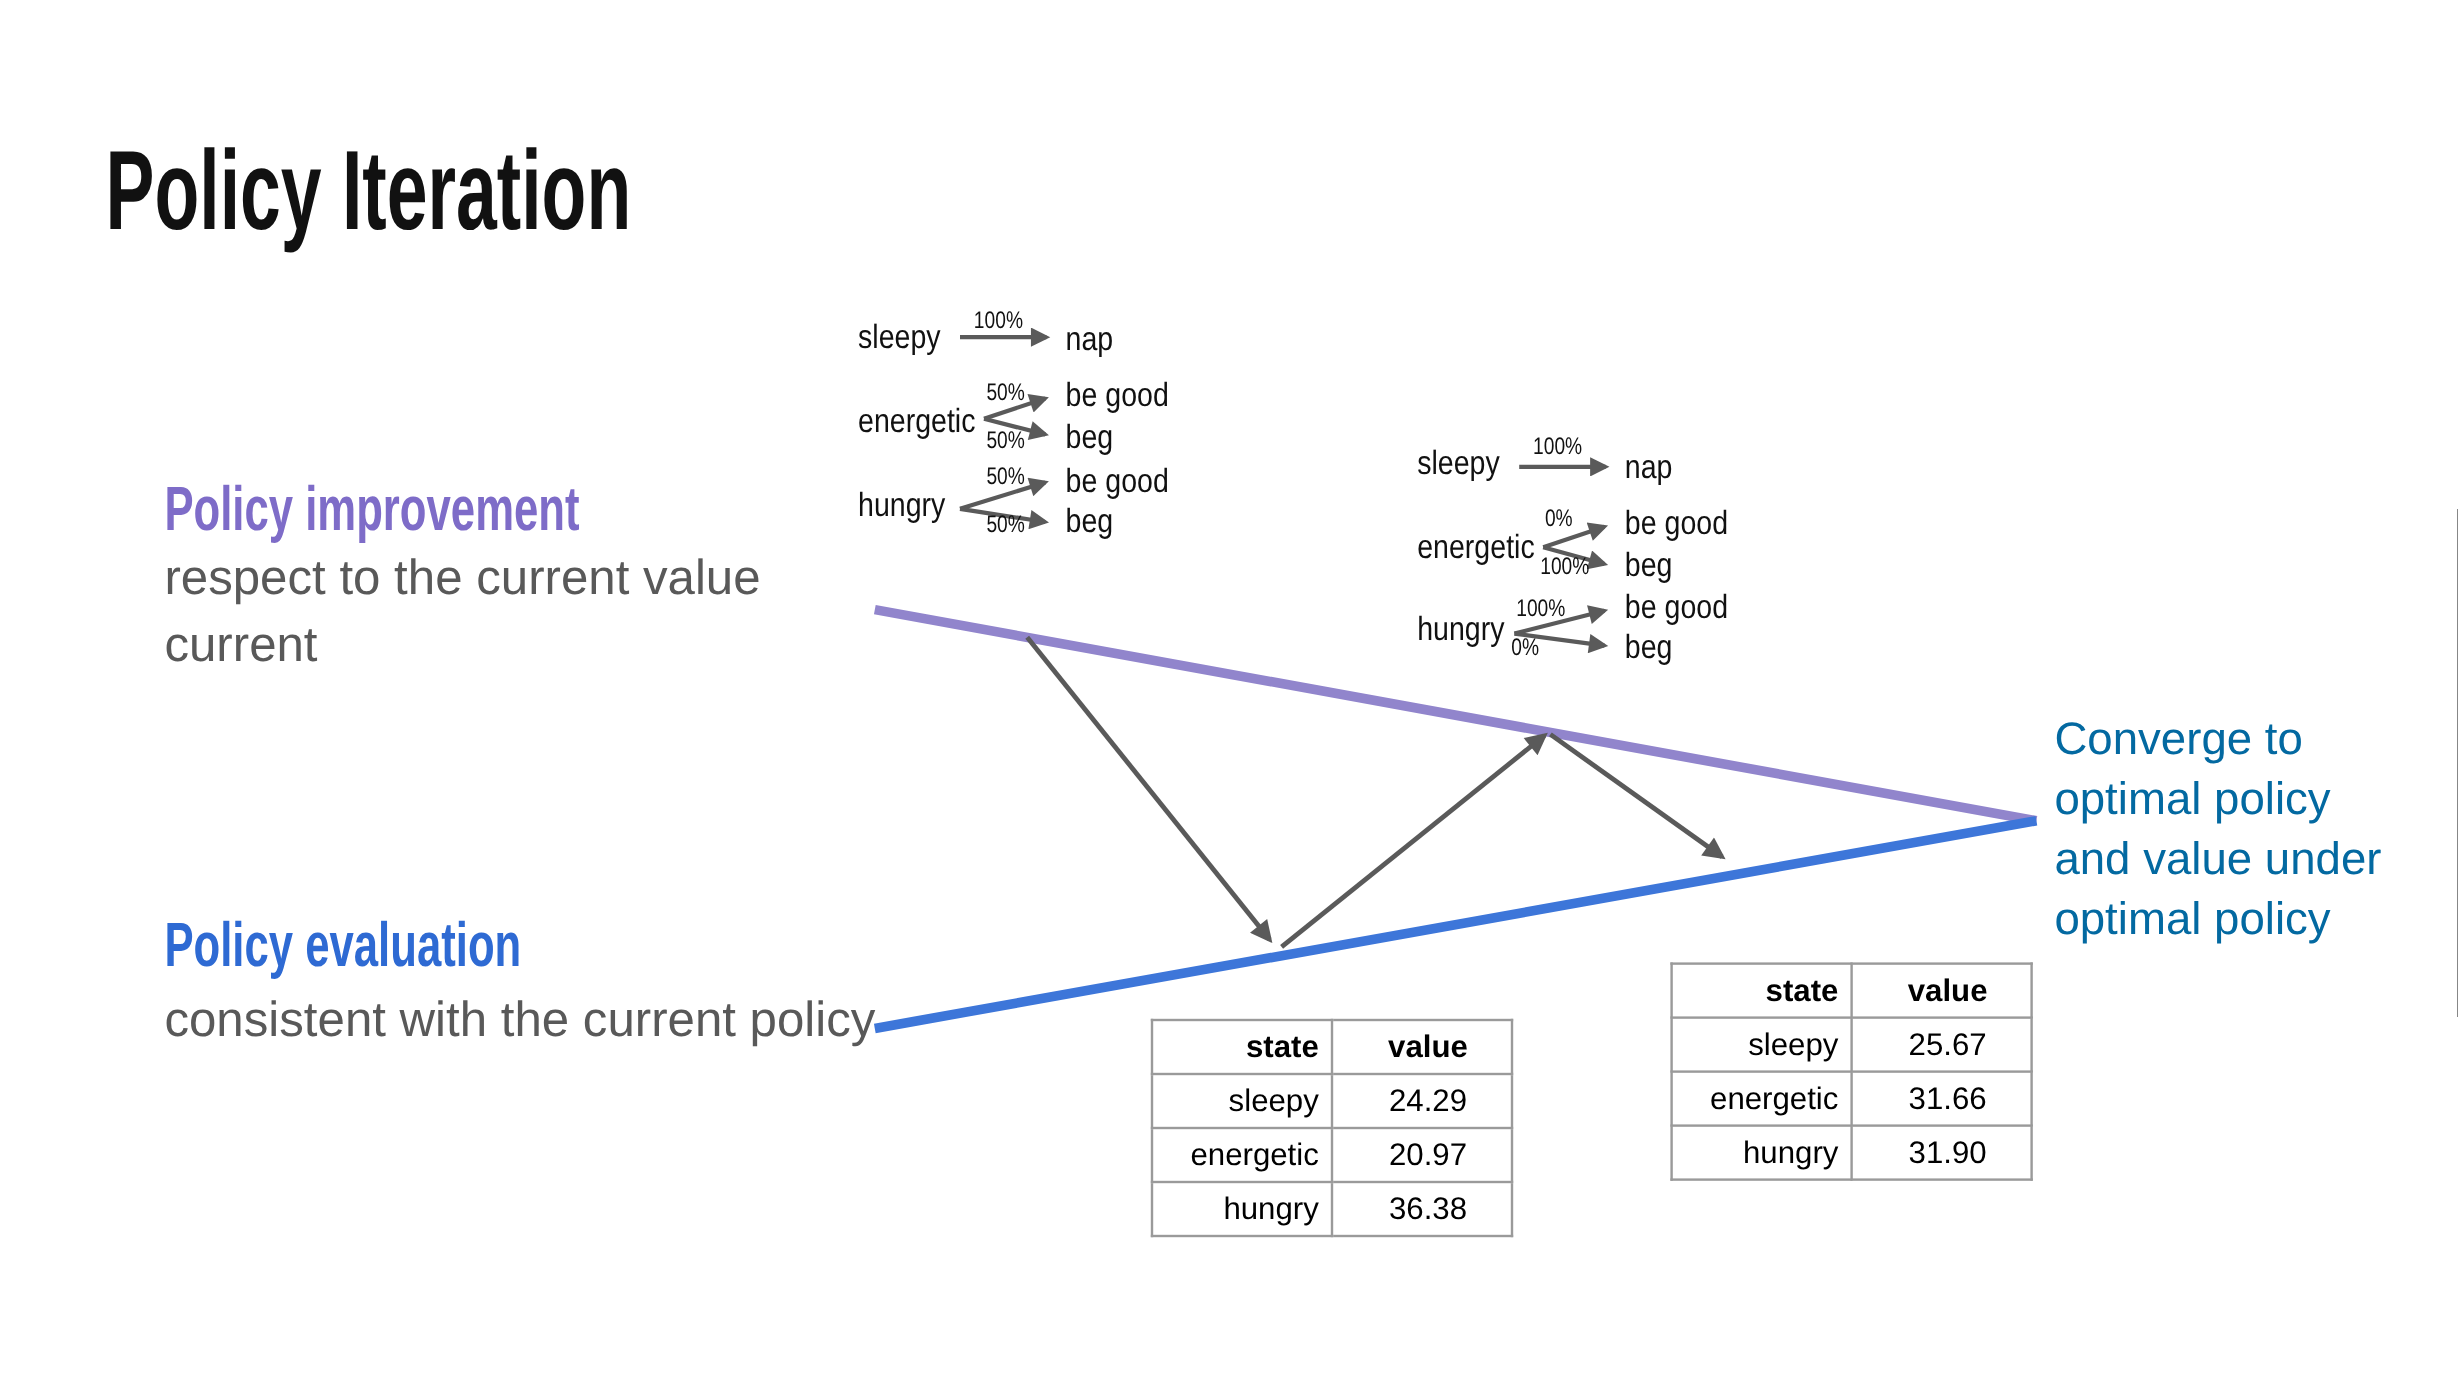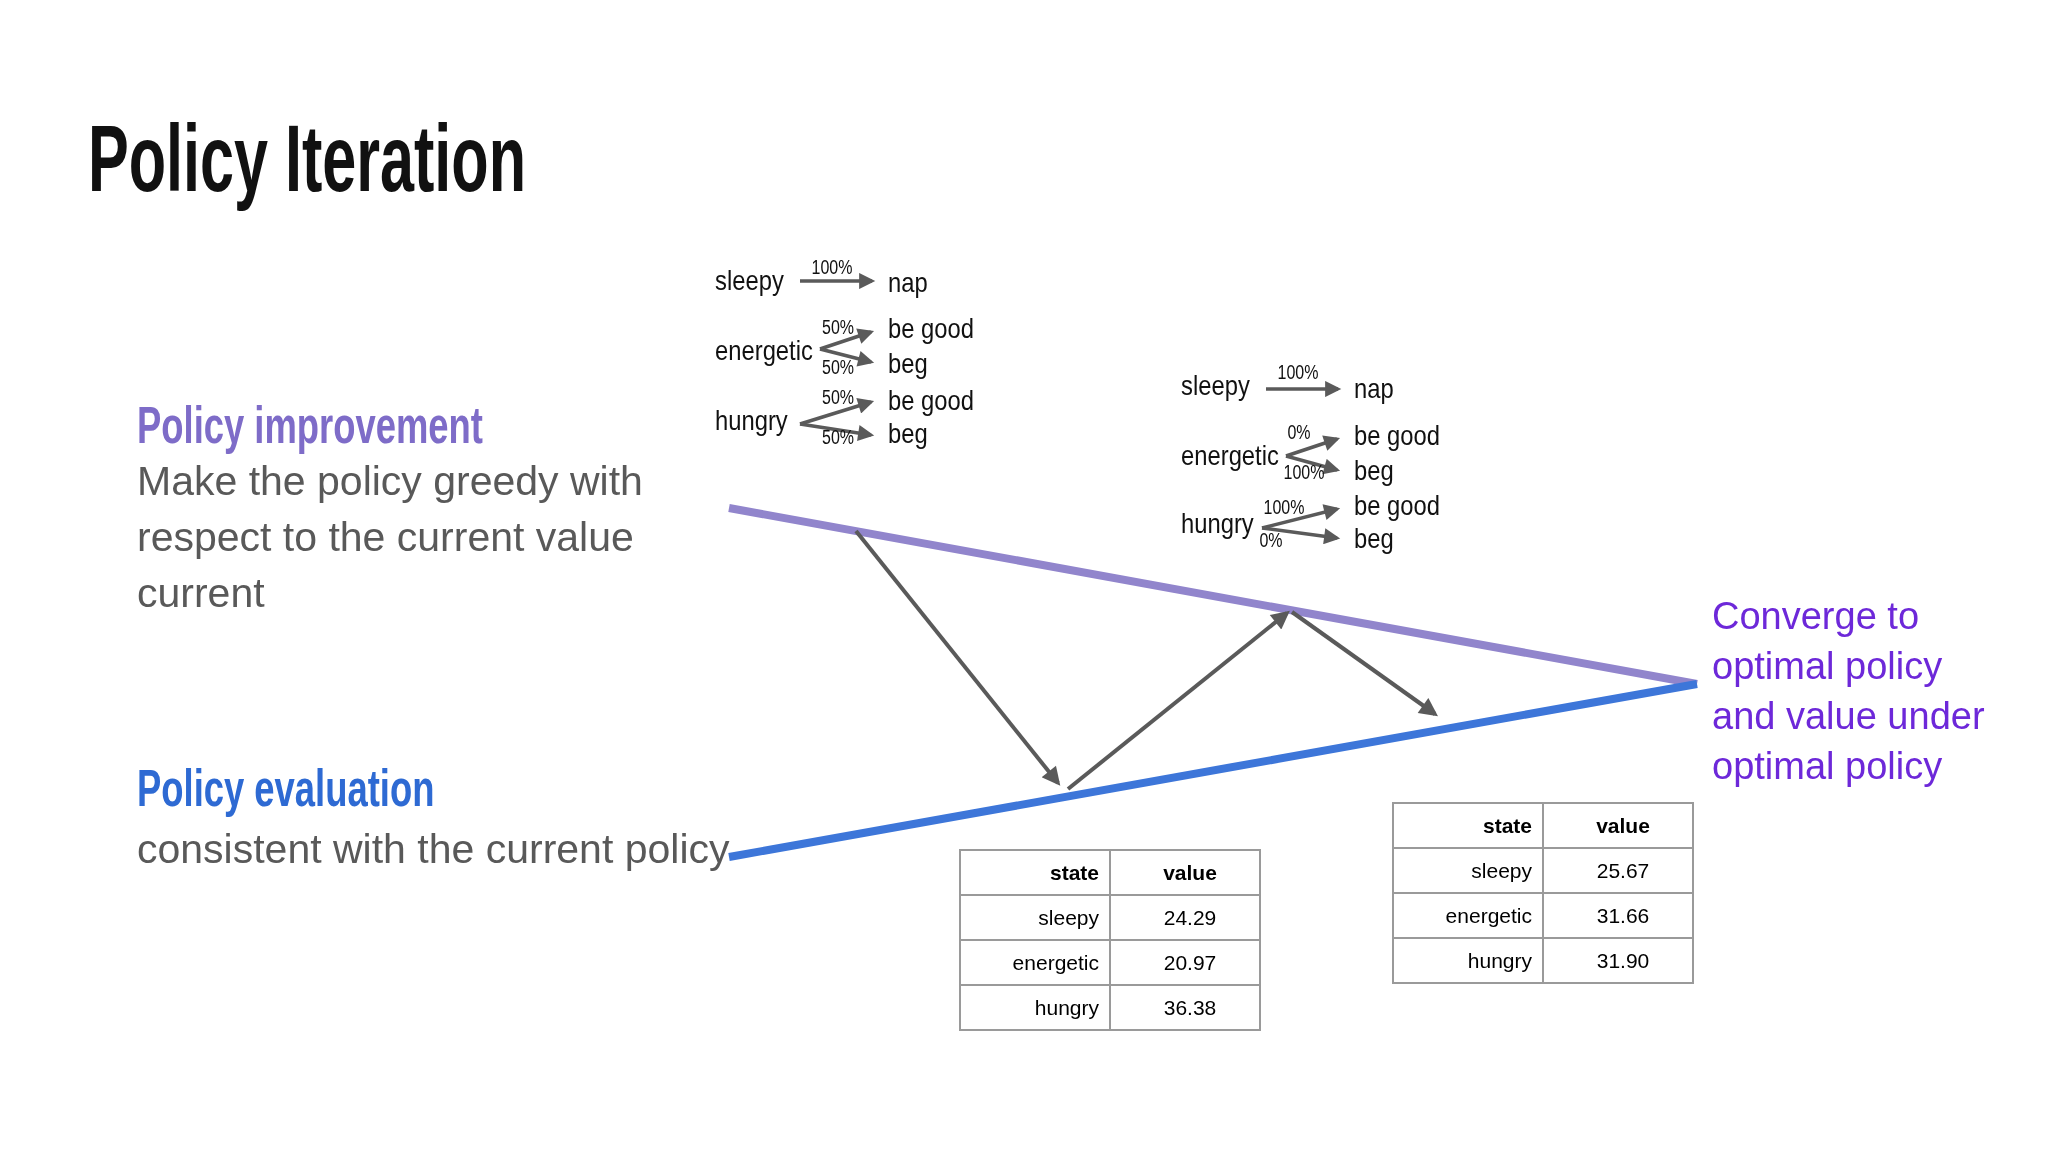--- a/index.html
+++ b/index.html
@@ -26,37 +26,37 @@
   .sec-heading.improvement{top:399px;color:#7e6cc8;}
   .sec-heading.evaluation{top:762px;color:#2e6ad3;}
   .sec-body{
     position:absolute;left:137px;
     font-size:41px;line-height:56px;color:#595959;white-space:nowrap;
   }
   .sec-body.improvement{top:453px;}
   .sec-body.evaluation{top:821px;}
   .converge{
     position:absolute;left:1712px;top:591px;
-    font-size:38px;line-height:50px;color:#6d28d9;white-space:nowrap;
+    font-size:38px;line-height:50px;color:#0369a1;white-space:nowrap;
   }
   
   .dlabel{
     position:absolute;
     font-size:28px;line-height:30px;color:#111;white-space:nowrap;
     transform:scaleX(0.85);transform-origin:left top;
   }
   .dpct{
     position:absolute;width:80px;text-align:center;
     font-size:20px;line-height:22px;color:#111;white-space:nowrap;
     transform:scaleX(0.80);transform-origin:center top;
   }
   
   table.vtable{
     position:absolute;border-collapse:collapse;background:#fff;
-    font-size:21px;color:#000;table-layout:fixed;
+    font-size:26px;color:#000;table-layout:fixed;
   }
   table.vtable th,table.vtable td{
     border:2px solid #9a9a9a;height:43px;padding:0;
     white-space:nowrap;overflow:hidden;
   }
   table.vtable .c-state{width:138px;text-align:right;padding-right:10px;}
   table.vtable .c-value{width:138px;text-align:center;padding-left:10px;}
   table.vtable th{font-weight:bold;}
   #table1{left:959px;top:849px;}
   #table2{left:1392px;top:802px;}
@@ -98,21 +98,20 @@
       <line x1="1286" y1="456" x2="1337" y2="470" marker-end="url(#ah)"></line>
       <line x1="1262" y1="528" x2="1337" y2="509" marker-end="url(#ah)"></line>
       <line x1="1262" y1="528" x2="1337" y2="538" marker-end="url(#ah)"></line>
     </g>
   </svg>
 
   <div class="title">Policy Iteration</div>
 
   <div class="sec-heading improvement">Policy improvement</div>
   <div class="sec-body improvement">
-    <div>Make the policy greedy with</div>
     <div>respect to the current value</div>
     <div>current</div>
   </div>
 
   <div class="sec-heading evaluation">Policy evaluation</div>
   <div class="sec-body evaluation">
     <div>consistent with the current policy</div>
   </div>
 
   <div class="converge">

